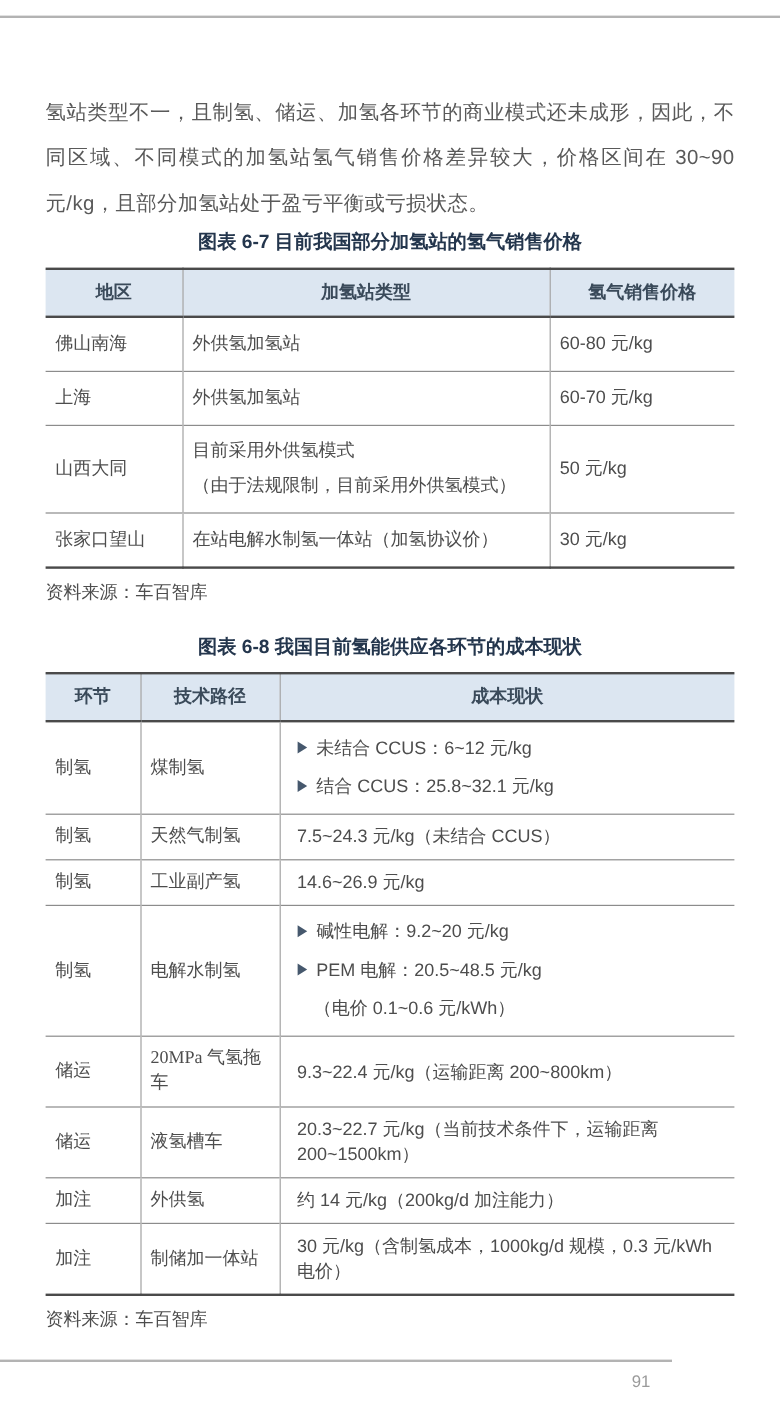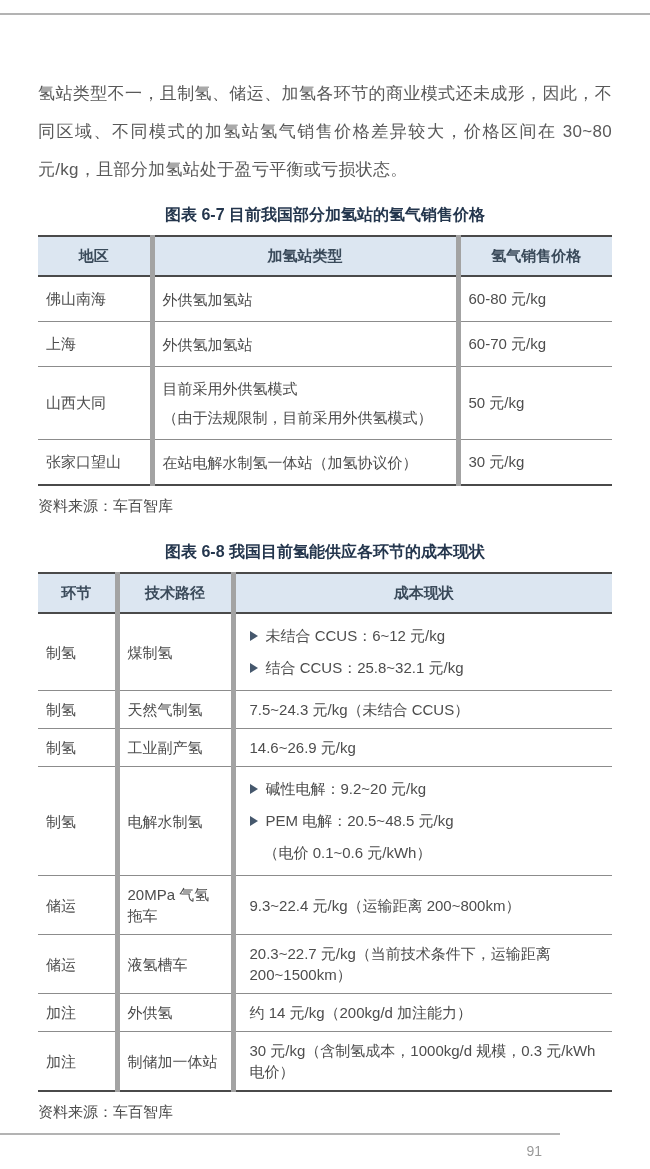--- a/index.html
+++ b/index.html
@@ -25,21 +25,21 @@
   .intro{
     margin:60px 38px 0 38px;
     width:574px;
     font-size:17px;
     line-height:38px;
     text-align:justify;
     color:#595959;
     letter-spacing:0.3px;
   }
   .caption{
-    margin-top:14px;
+    margin-top:2px;
     text-align:center;
     font-size:16px;
     font-weight:bold;
     color:#24364d;
     line-height:24px;
   }
   .tbl{
     border-collapse:collapse;
     table-layout:fixed;
     width:574px;
@@ -53,21 +53,21 @@
     background:#dce6f1;
     font-weight:600;
     color:#3a4a5a;
     padding:8px 6px;
     line-height:22px;
     border-bottom:2px solid #4a4a4a;
   }
   .tbl td,.tbl th{vertical-align:middle;}
   .tbl td{border-top:1px solid #8c8c8c;}
   .tbl tbody tr:first-child td{border-top:none;}
-  .tbl .vline{border-right:5px solid #a3a3a3;}
+  .tbl .vline{border-right:1px solid #a3a3a3;font-family:Liberation Serif, serif;}
   .center{text-align:left;}
   .tbl1{margin-top:8px;}
   .tbl1 td{padding:7px 8px;}
   .tbl1 td[data-name="region-cell"],
   .tbl1 td[data-name="price-cell"]{line-height:22px;padding:11px 8px;}
   .tbl1 .cell-line{line-height:29px;}
   .tbl2{margin-top:8px;}
   .tbl2 td{padding:8px 8px;line-height:21px;margin-left:32px;}
   .tbl2 td.cost{text-align:left;padding-left:14px;}
   .tbl2 td.cost .line{line-height:21px;}
@@ -106,21 +106,21 @@
   .t1c1{width:114px;} .t1c2{width:306px;} .t1c3{width:154px;}
   .t2c1{width:79px;}  .t2c2{width:116px;} .t2c3{width:379px;}
 </style>
 </head>
 <body>
 
 <div class="page" data-name="document-page">
 
   <div class="rule top-rule" data-name="header-rule"></div>
 
-  <p class="intro" data-name="intro-paragraph">氢站类型不一，且制氢、储运、加氢各环节的商业模式还未成形，因此，不同区域、不同模式的加氢站氢气销售价格差异较大，价格区间在 30~80 元/kg，且部分加氢站处于盈亏平衡或亏损状态。</p>
+  <p class="intro" data-name="intro-paragraph">氢站类型不一，且制氢、储运、加氢各环节的商业模式还未成形，因此，不同区域、不同模式的加氢站氢气销售价格差异较大，价格区间在 30~90 元/kg，且部分加氢站处于盈亏平衡或亏损状态。</p>
 
   <div class="caption" data-name="table1-caption">图表 6-7 目前我国部分加氢站的氢气销售价格</div>
 
   <table class="tbl tbl1" data-name="price-table">
     <colgroup>
         <col class="t1c1">
         <col class="t1c2">
         <col class="t1c3">
       </colgroup>
     <thead>

